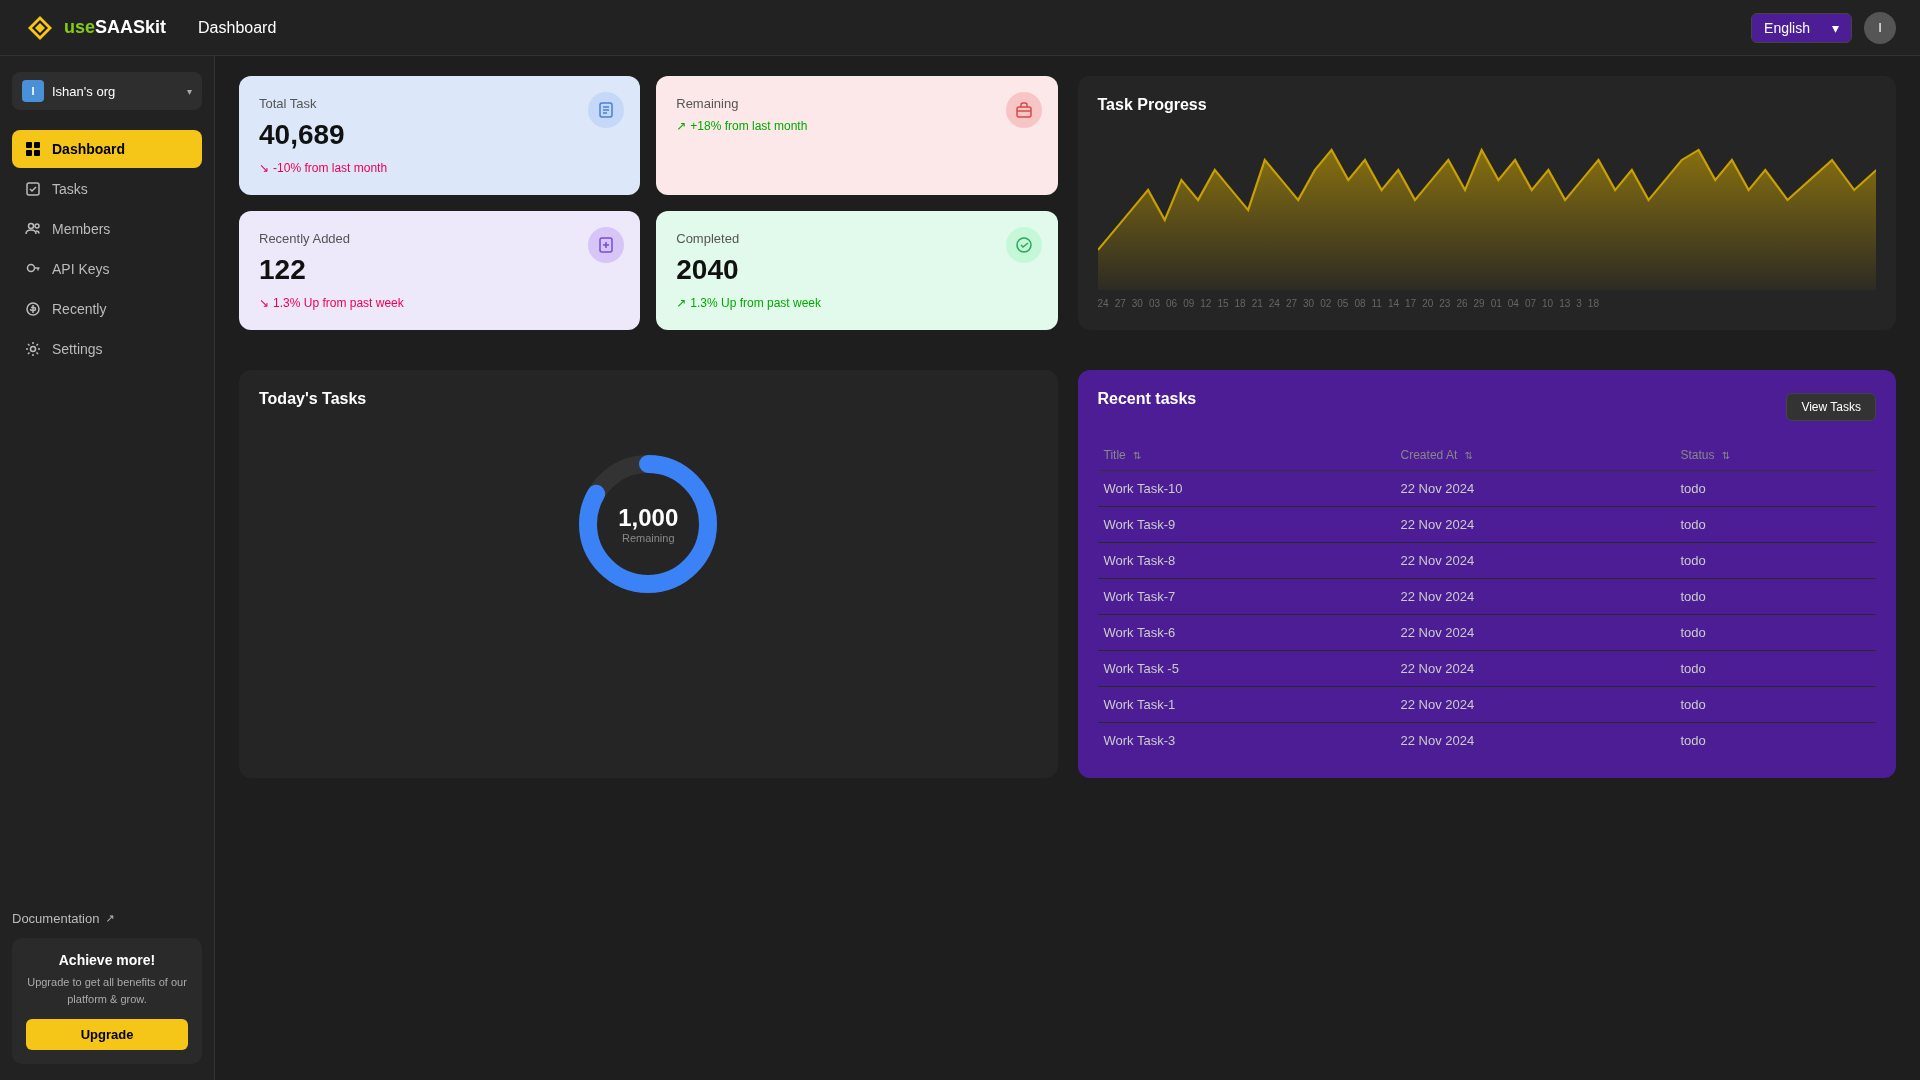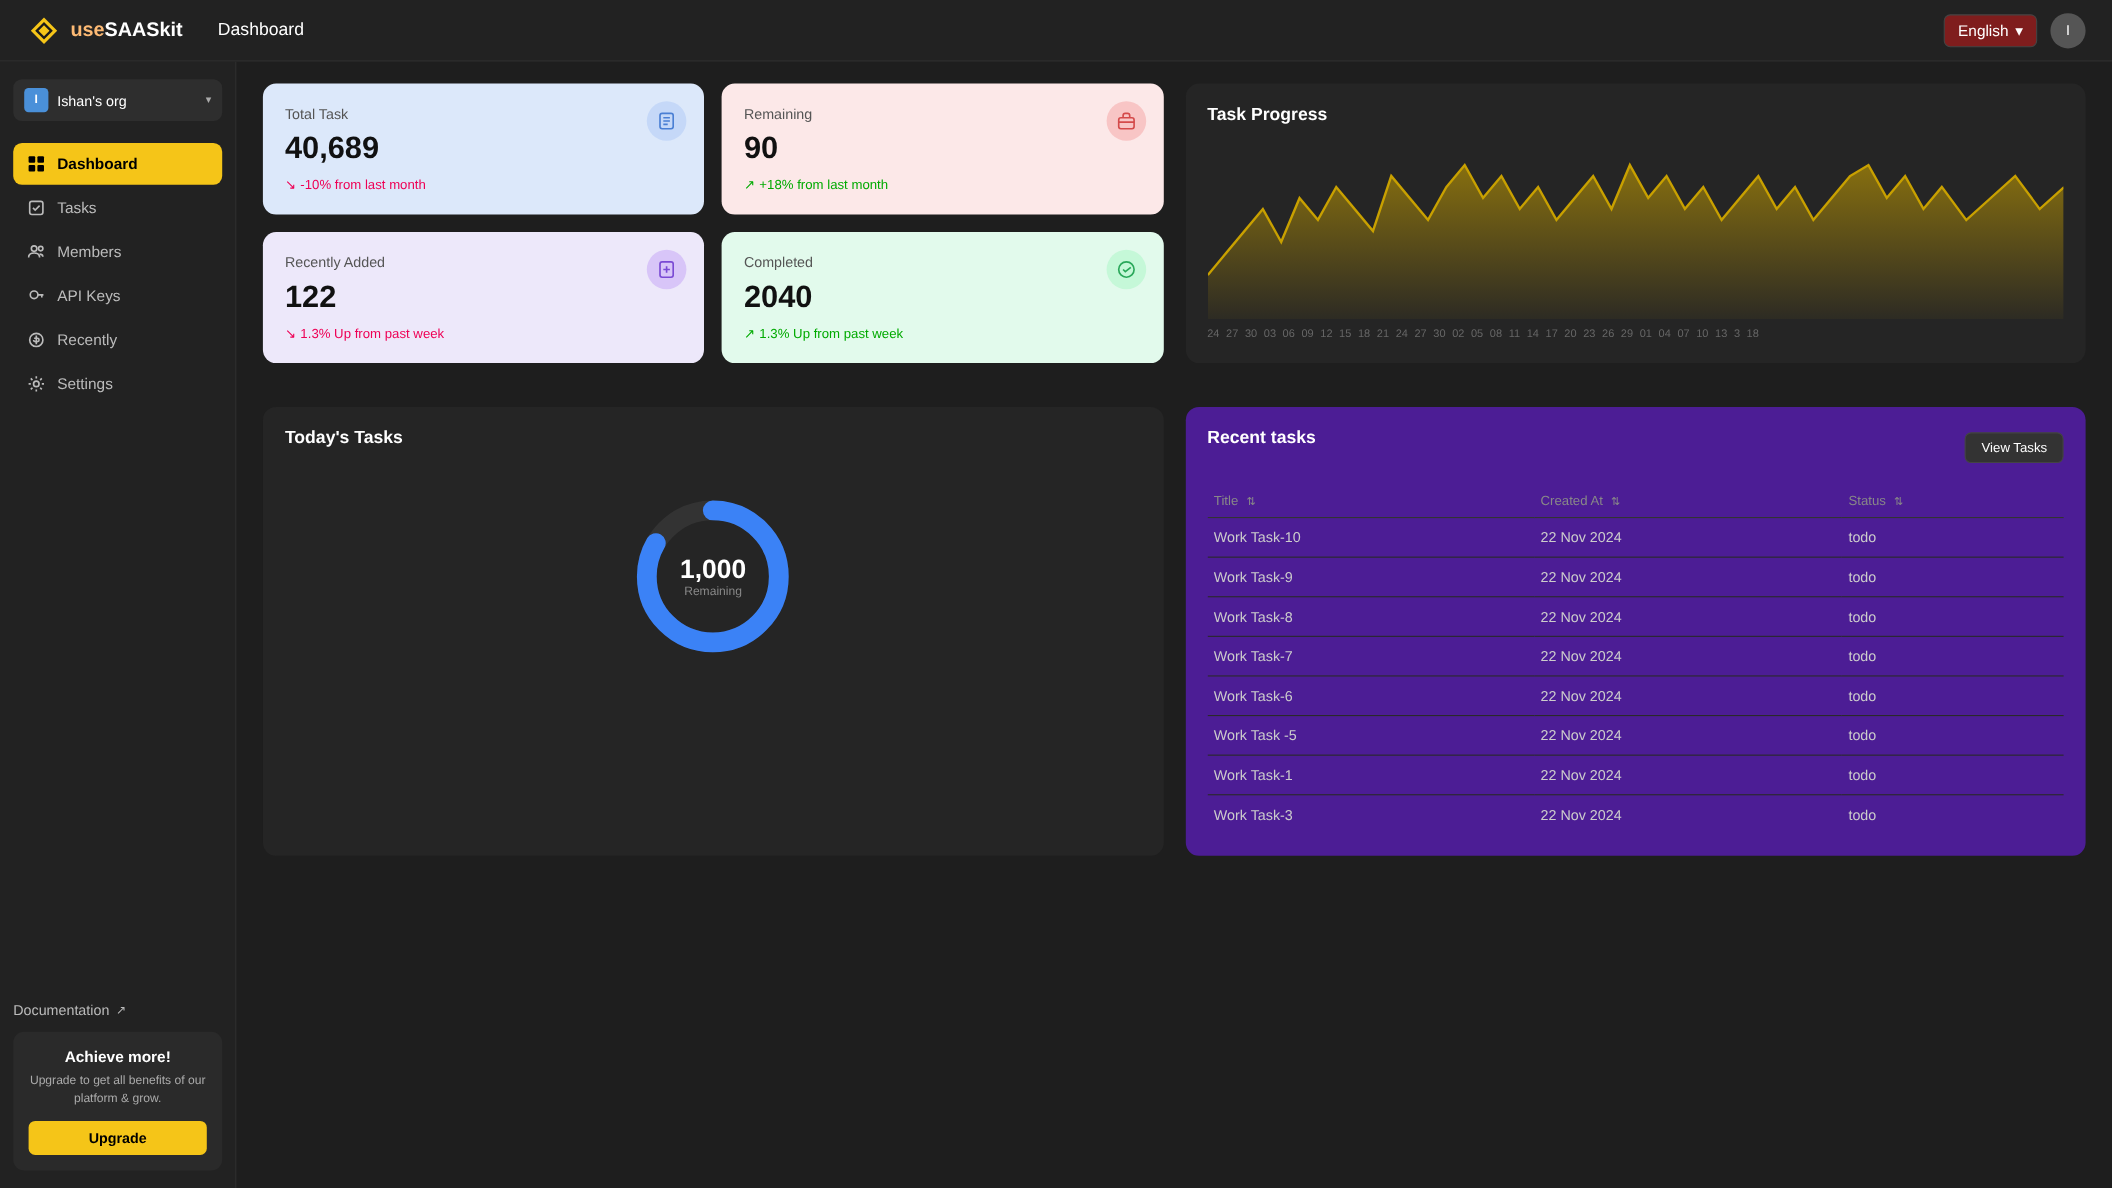--- a/index.html
+++ b/index.html
@@ -2,25 +2,25 @@
 <html><head>
   <meta charset="utf-8">
   <style>
     * { margin: 0; padding: 0; box-sizing: border-box; }
     body { background: #1a1a1a; color: #fff; font-family: -apple-system, BlinkMacSystemFont, 'Segoe UI', sans-serif; display: flex; flex-direction: column; height: 100vh; overflow: hidden; }
 
     
     .topnav { background: #222; display: flex; align-items: center; justify-content: space-between; padding: 0 24px; height: 56px; border-bottom: 1px solid #333; flex-shrink: 0; }
     .topnav-left { display: flex; align-items: center; gap: 32px; }
     .logo { display: flex; align-items: center; gap: 8px; font-size: 18px; font-weight: 700; }
-    .logo-use { color: #fdba74; text-align: right; }
+    .logo-use { color: #84cc16; text-align: right; }
     .logo-saas { color: #fff; }
     .page-title { font-size: 16px; color: #fff; font-weight: 500; }
     .topnav-right { display: flex; align-items: center; gap: 12px; }
-    .lang-selector { background: #7f1d1d; border: 1px solid #444; color: #fff; padding: 6px 12px; border-radius: 6px; display: flex; align-items: center; gap: 6px; cursor: pointer; font-size: 14px; }
+    .lang-selector { background: #4c1d95; border: 1px solid #444; color: #fff; padding: 6px 12px; border-radius: 6px; display: flex; align-items: center; gap: 22px; cursor: pointer; font-size: 14px; }
     .user-avatar { width: 32px; height: 32px; border-radius: 50%; background: #555; display: flex; align-items: center; justify-content: center; font-size: 13px; cursor: pointer; }
 
     
     .app-body { display: flex; flex: 1; overflow: hidden; }
 
     
     .sidebar { width: 215px; background: #222; display: flex; flex-direction: column; padding: 16px 12px; border-right: 1px solid #333; flex-shrink: 0; }
     .org-selector { display: flex; align-items: center; gap: 8px; padding: 8px 10px; background: #2e2e2e; border-radius: 8px; cursor: pointer; margin-bottom: 20px; }
     .org-icon { width: 22px; height: 22px; background: #4a90d9; border-radius: 4px; display: flex; align-items: center; justify-content: center; font-size: 11px; font-weight: 700; }
     .org-name { font-size: 13px; flex: 1; }
@@ -220,21 +220,20 @@
 
         <div class="stat-card pink">
           <div class="stat-icon pink-icon">
             <svg width="18" height="18" viewBox="0 0 18 18" fill="none" stroke="#d44a4a" stroke-width="1.5">
               <rect x="2" y="6" width="14" height="10" rx="2"></rect>
               <path d="M6 6V4a2 2 0 0 1 2-2h2a2 2 0 0 1 2 2v2"></path>
               <path d="M2 10h14"></path>
             </svg>
           </div>
           <div class="stat-label">Remaining</div>
-          <div class="stat-value">90</div>
           <div class="stat-change up">
             <span>↗</span>
             <span>+18% from last month</span>
           </div>
         </div>
 
         <div class="stat-card purple">
           <div class="stat-icon purple-icon">
             <svg width="18" height="18" viewBox="0 0 18 18" fill="none" stroke="#7a4ad4" stroke-width="1.5">
               <rect x="3" y="2" width="12" height="14" rx="2"></rect>

